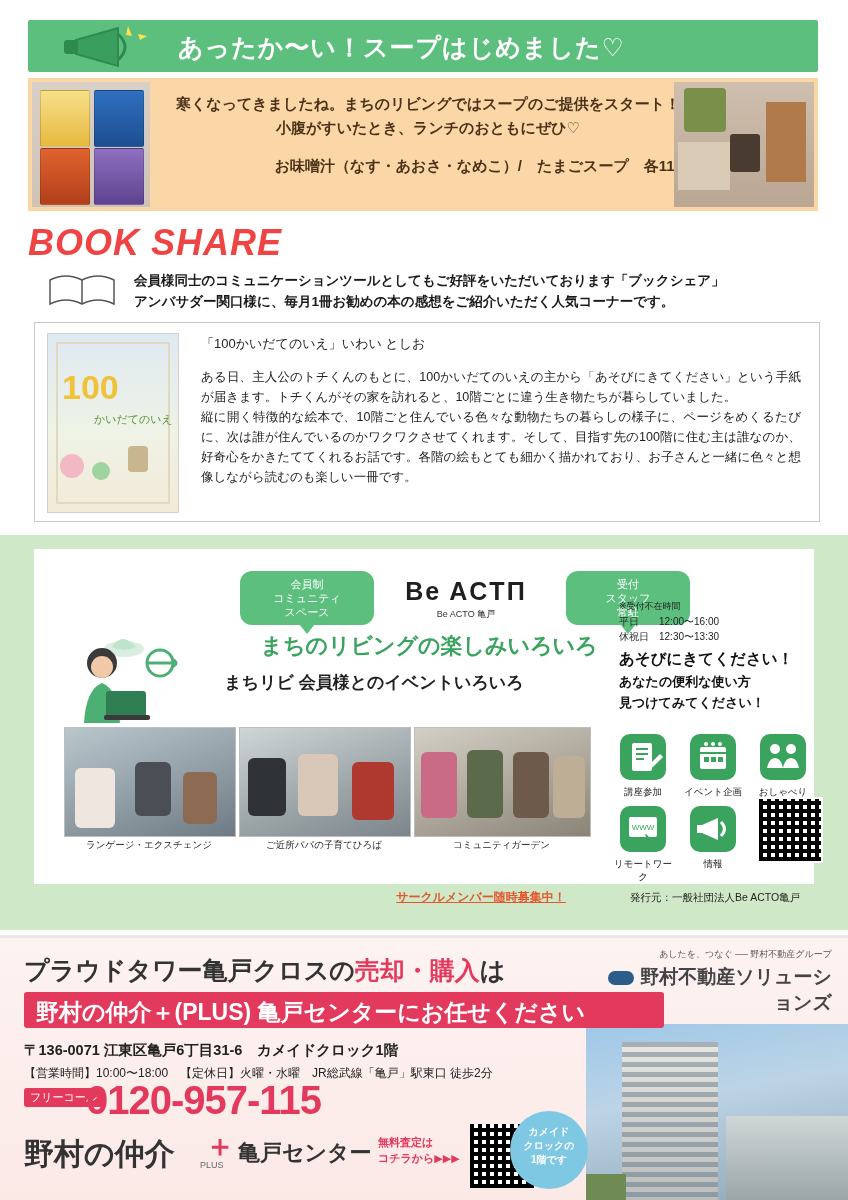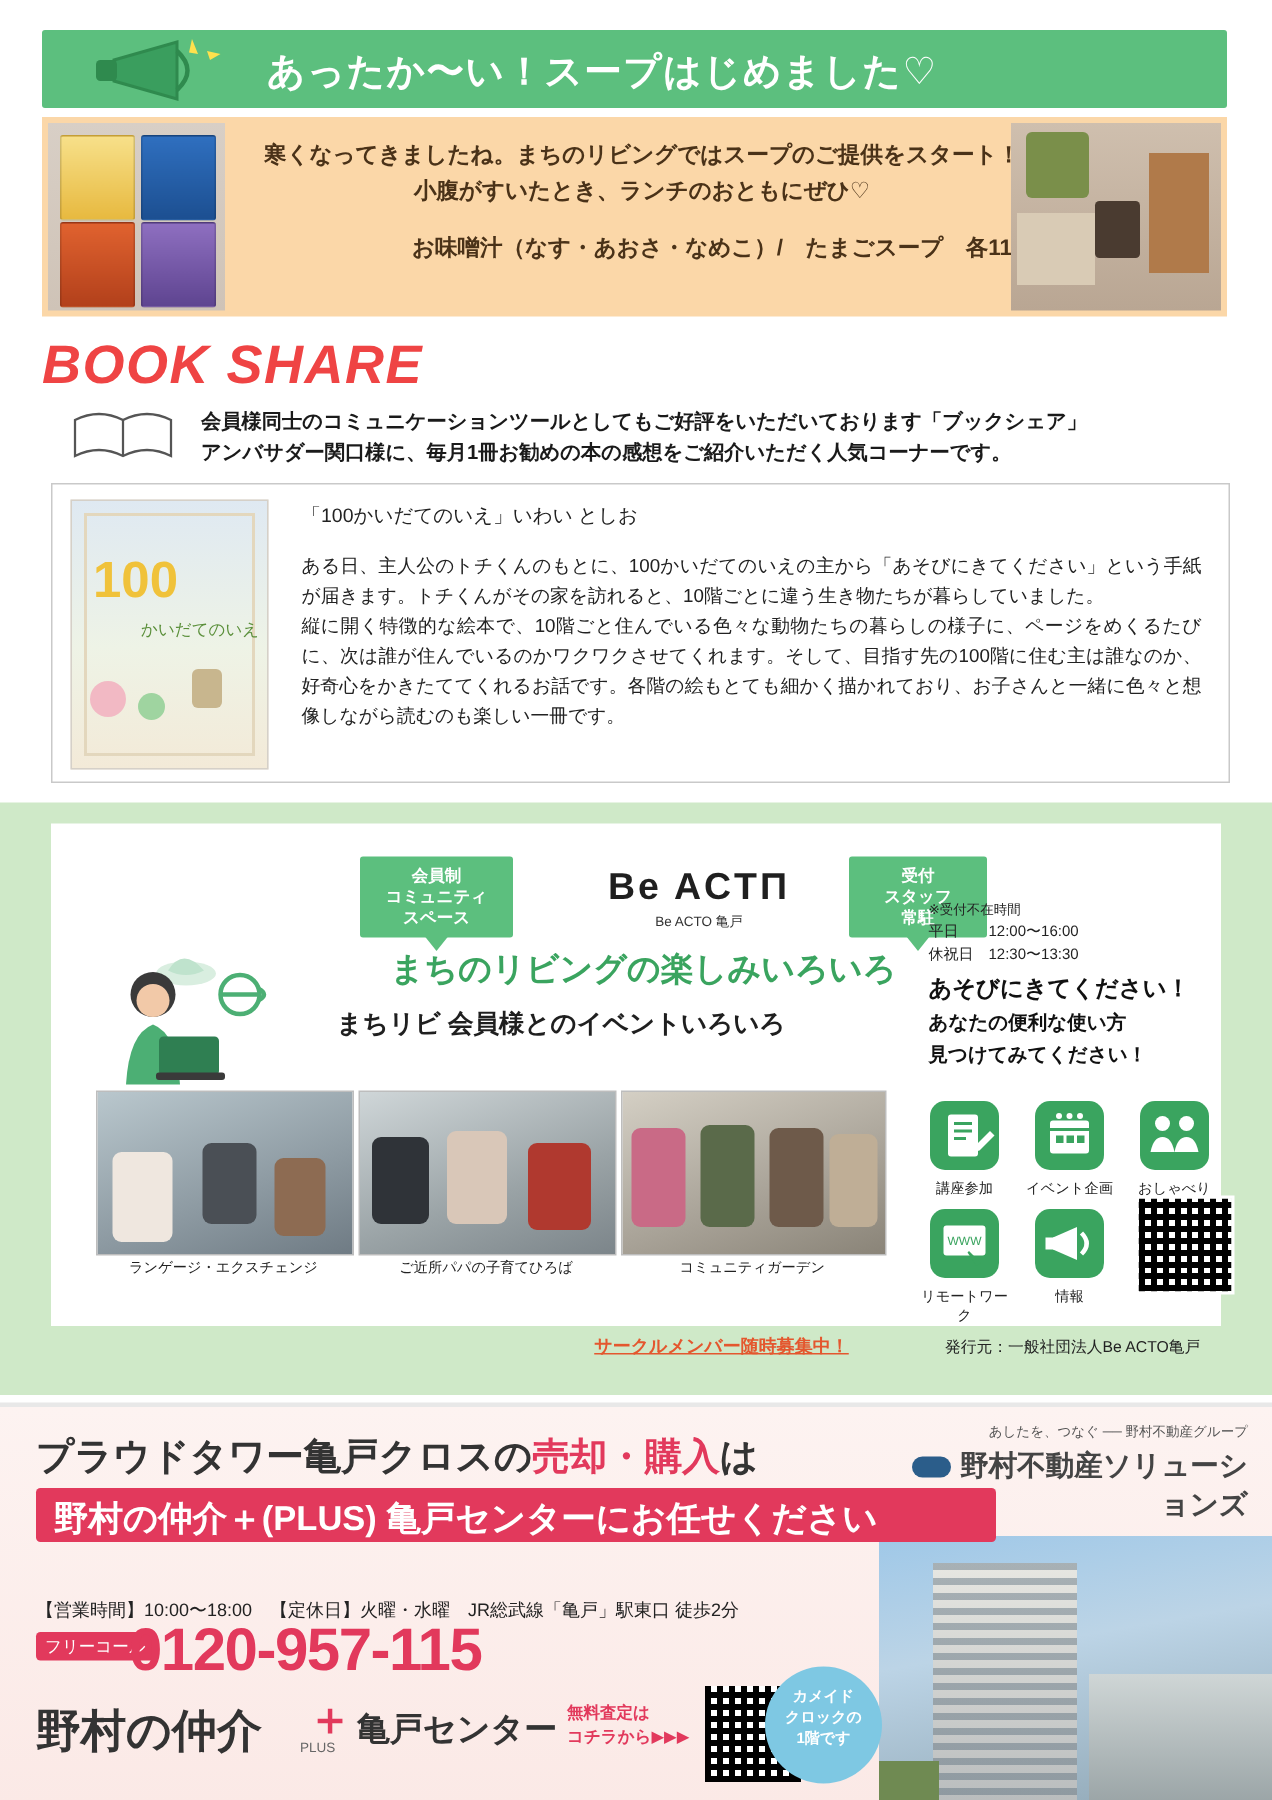--- a/index.html
+++ b/index.html
@@ -35,21 +35,21 @@
 
   .bs-card{position:absolute;left:34px;top:322px;width:784px;height:198px;background:#ffffff;border:1px solid #c9c9c9;}
   .bs-cover{position:absolute;left:12px;top:10px;width:130px;height:178px;background:#efeae2;border:1px solid #d5d0c8;overflow:hidden;}
   .bs-book-title{position:absolute;left:166px;top:12px;font-size:13px;color:#222;}
   .bs-para{position:absolute;left:166px;top:44px;width:600px;font-size:12.5px;line-height:20px;color:#222;text-align:justify;}
 
   
   .green-sec{position:absolute;left:0;top:535px;width:848px;height:395px;background:#cfe9c8;}
   .white-card{position:absolute;left:34px;top:14px;width:780px;height:335px;background:#ffffff;}
 
-  .bubble{position:absolute;background:#5cbf7e;color:#fff;border-radius:2px;text-align:center;font-weight:bold;font-size:11px;line-height:14px;padding:6px 10px;}
+  .bubble{position:absolute;background:#5cbf7e;color:#fff;border-radius:12px;text-align:center;font-weight:normal;font-size:11px;line-height:14px;padding:6px 26px;}
   .bubble:after{content:"";position:absolute;left:50%;margin-left:-8px;bottom:-9px;border-left:8px solid transparent;border-right:8px solid transparent;border-top:10px solid #5cbf7e;}
   .bubble-left{left:206px;top:22px;width:82px;}
   .bubble-right{left:532px;top:22px;width:72px;}
 
   .beacto{position:absolute;left:352px;top:28px;width:160px;text-align:center;}
   .beacto .logo{font-size:25px;font-weight:bold;letter-spacing:2px;color:#1f1f1f;}
   .beacto .sub{font-size:9px;color:#333;margin-top:2px;}
 
   .green-head{position:absolute;left:170px;top:82px;width:450px;text-align:center;font-size:22px;font-weight:bold;color:#3aa45f;}
   .green-sub{position:absolute;left:140px;top:122px;width:400px;text-align:center;font-size:17px;font-weight:bold;color:#1f1f1f;}
@@ -299,20 +299,21 @@
 
     <div class="nomura-top">
       <div class="tag">あしたを、つなぐ ── 野村不動産グループ</div>
       <div class="nm"><span class="nm-mark"></span><span>野村不動産ソリューションズ</span></div>
     </div>
 
     <div class="ad-l1">
       <span>プラウドタワー亀戸クロスの</span><span class="hl">売却・購入</span><span>は</span>
     </div>
     <div class="ad-l2">野村の仲介＋(PLUS) 亀戸センターにお任せください</div>
+    <div class="ad-addr">〒136-0071 江東区亀戸6丁目31-6　カメイドクロック1階</div>
     <div class="ad-hours">【営業時間】10:00〜18:00　【定休日】火曜・水曜　JR総武線「亀戸」駅東口 徒歩2分</div>
 
     <div class="freecall">フリーコール</div>
     <div class="telno">0120-957-115</div>
 
     <div class="ad-qr-note">
       <div>無料査定は</div>
       <div>コチラから▶▶▶</div>
     </div>
     <div class="ad-qr"></div>

